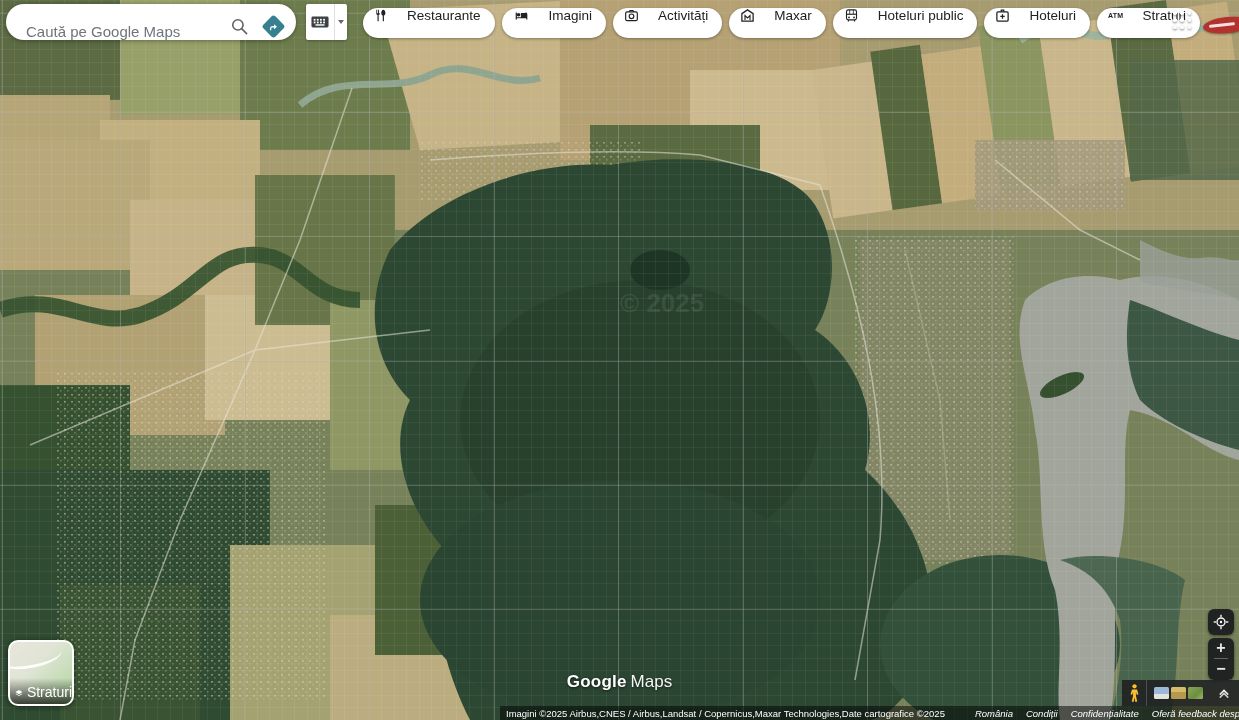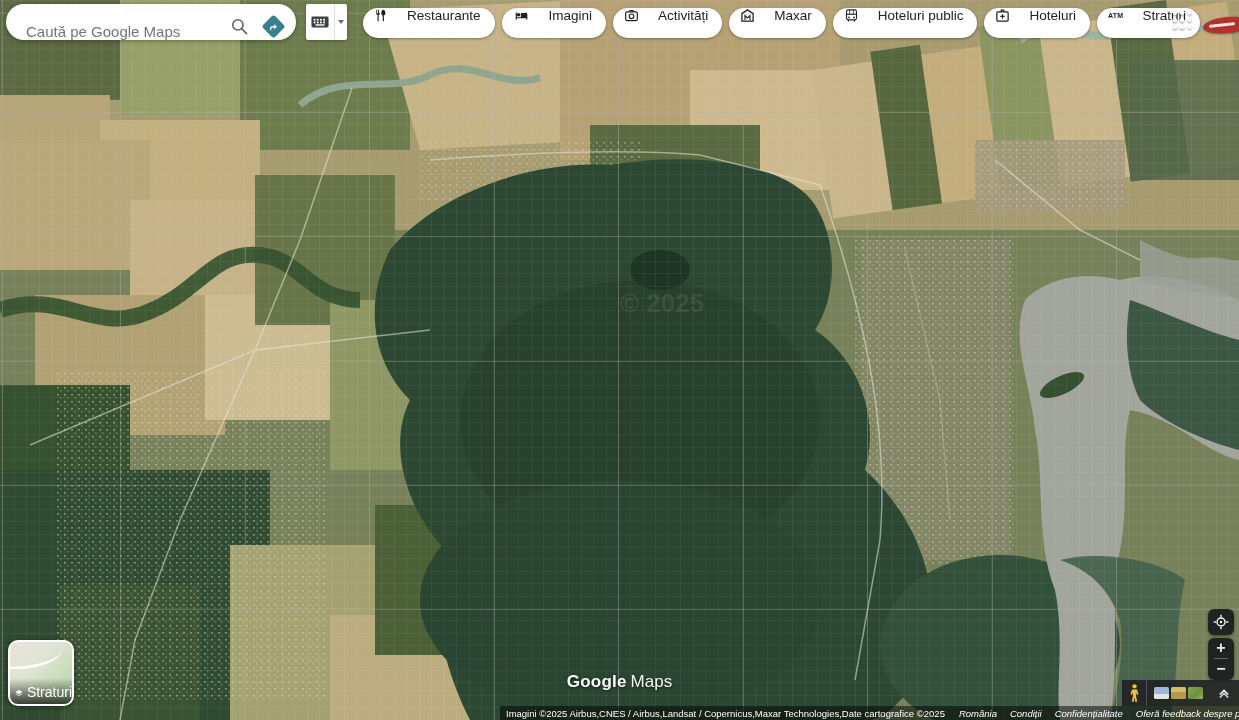--- a/index.html
+++ b/index.html
@@ -67,21 +67,21 @@
 
   
   .gm-watermark { position:absolute; left:50%; transform:translateX(-50%); bottom:28px; color:#fff;
     text-shadow:0 1px 3px rgba(0,0,0,0.65); font-size:17px; pointer-events:none; white-space:nowrap; }
   .gm-watermark .b { font-weight:700; letter-spacing:0.2px; }
   .gm-watermark .p { font-weight:400; margin-left:4px; opacity:0.95; }
 
   
   .attrib { position:absolute; left:500px; right:0; bottom:0; height:14px; background:rgba(0,0,0,0.52);
     display:flex; align-items:center; color:#fff; font-size:9.5px; padding:0 8px 0 6px; white-space:nowrap; }
-  .attrib .seg { margin-right:14px; }
+  .attrib .seg { margin-right:30px; }
   .attrib a { color:#fff; text-decoration:none; margin-right:13px; cursor:pointer;font-style:italic; }
   .attrib .spacer { flex:1; }
 
   
   .ctl { position:absolute; background:rgba(26,27,30,0.92); border-radius:6px; box-shadow:0 1px 3px rgba(0,0,0,0.5); }
   .loc-btn { right:5px; top:609px; width:26px; height:26px; display:flex; align-items:center; justify-content:center; cursor:pointer; }
   .zoom-box { right:5px; top:638px; width:26px; height:42px; display:flex; flex-direction:column; align-items:center; }
   .zoom-btn { width:26px; height:20px; display:flex; align-items:center; justify-content:center; color:#e8eaed;
     font-size:16px; font-weight:bold; cursor:pointer; line-height:1; }
   .zoom-div { width:14px; height:1px; background:rgba(255,255,255,0.3); }

